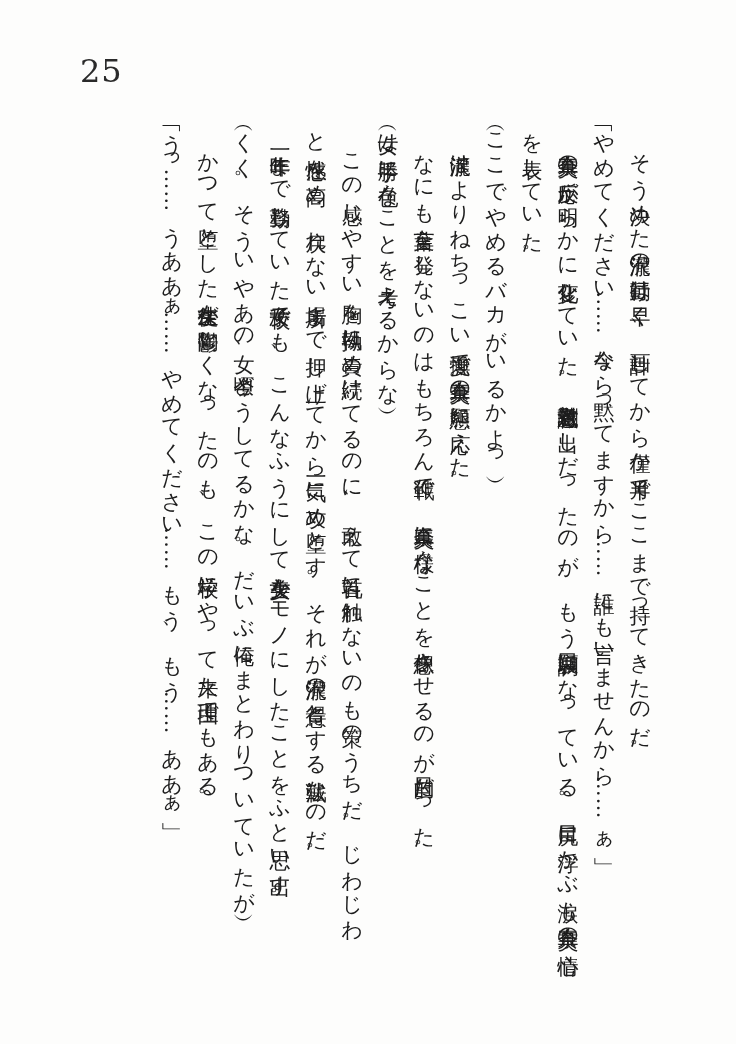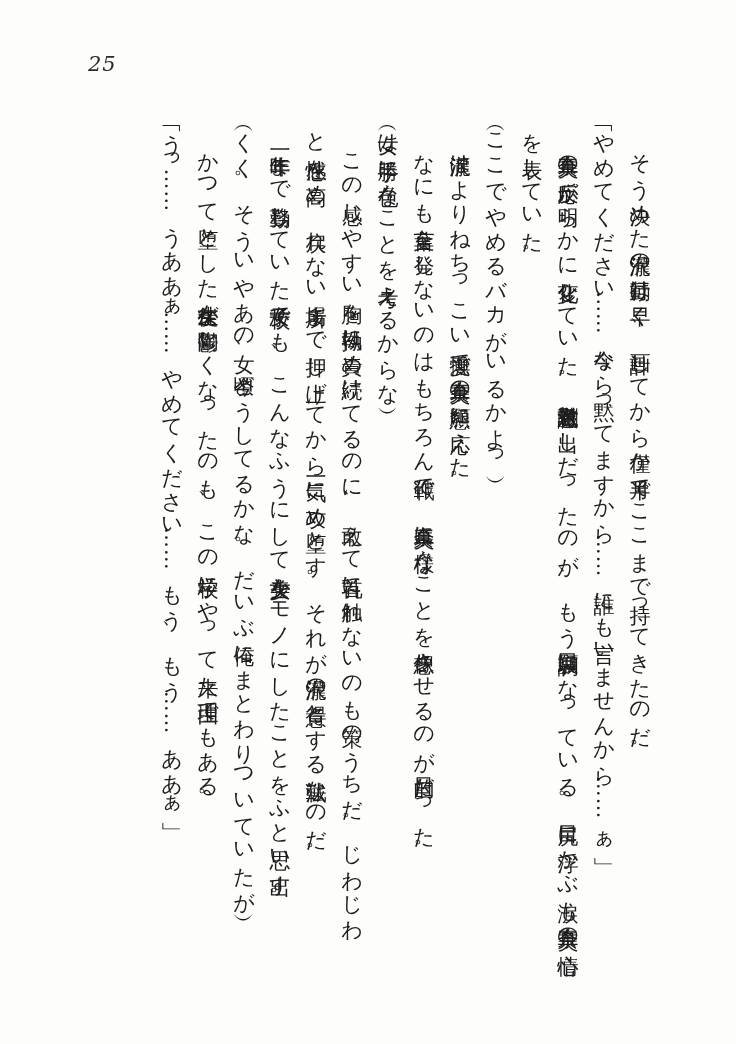--- a/index.html
+++ b/index.html
@@ -13,23 +13,22 @@
     overflow: hidden;
     font-family: "DejaVu Serif", "Liberation Serif", serif;
   }
   .page {
     position: absolute;
     inset: 0;
   }
   .page-number {
     position: absolute;
     top: 52px;
-    left: 88px;
-    font-size: 21px;
-    font-style: italic;
+    left: 80px;
+    font-size: 32px;
     letter-spacing: 1px;
     font-family: "DejaVu Serif", "Liberation Serif", serif;
   }
   .text-body {
     position: absolute;
     top: 118px;
     right: 78px;
     height: 830px;
     writing-mode: vertical-rl;
     text-orientation: mixed;

